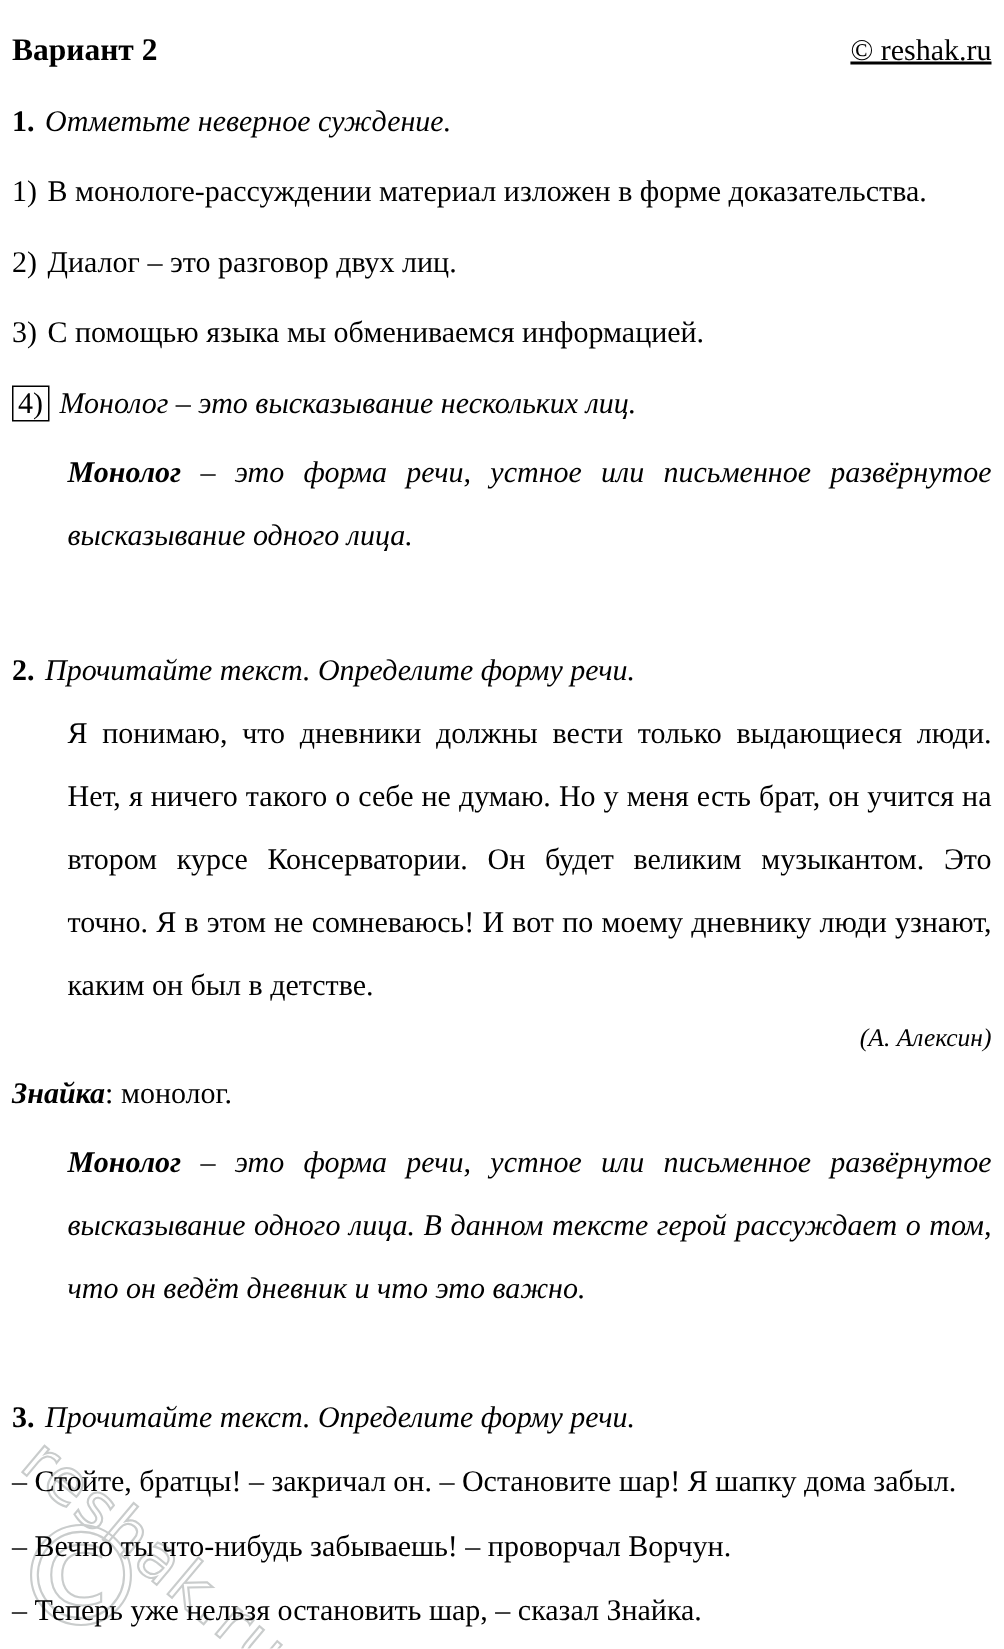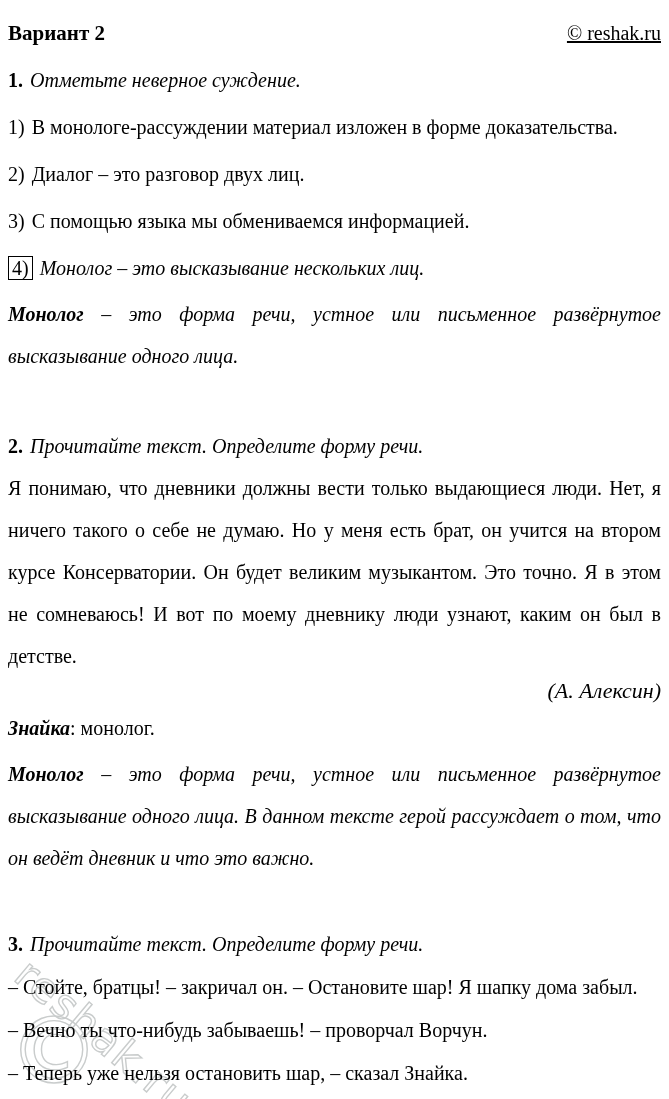--- a/index.html
+++ b/index.html
@@ -35,31 +35,31 @@
 
   .q-head { margin-top: 13px; line-height: 42px; }
   .qnum { font-weight: bold; margin-right: 7px; }
   .prompt { font-style: italic; }
 
   .option { line-height: 42px; margin-top: 5px; }
   .option .marker { margin-right: 7px; }
   .marker.boxed { border: 1px solid #000; padding: 0 3px; }
   .opt-italic { font-style: italic; }
 
-  .para { line-height: 42px; text-align: justify; }
+  .para { line-height: 42px; text-align: justify; margin-left: 37px; }
   .expl { font-style: italic; margin-top: 4px; }
   .expl .lead, .answer .lead { font-weight: bold; font-style: italic; }
 
   .sec2 { margin-top: 48px; }
   .sec3 { margin-top: 44px; }
 
   .attribution {
     text-align: right;
     font-style: italic;
-    font-size: 22px;
+    font-size: 17px;
     line-height: 28px;
   }
   .answer { line-height: 42px; margin-top: 2px; }
 
   .dialogue { line-height: 41px; text-align: justify; margin-top: 2px; }
 </style>
 </head>
 <body>
 
 <svg class="watermark-svg" width="240" height="160" viewBox="0 0 240 160">

